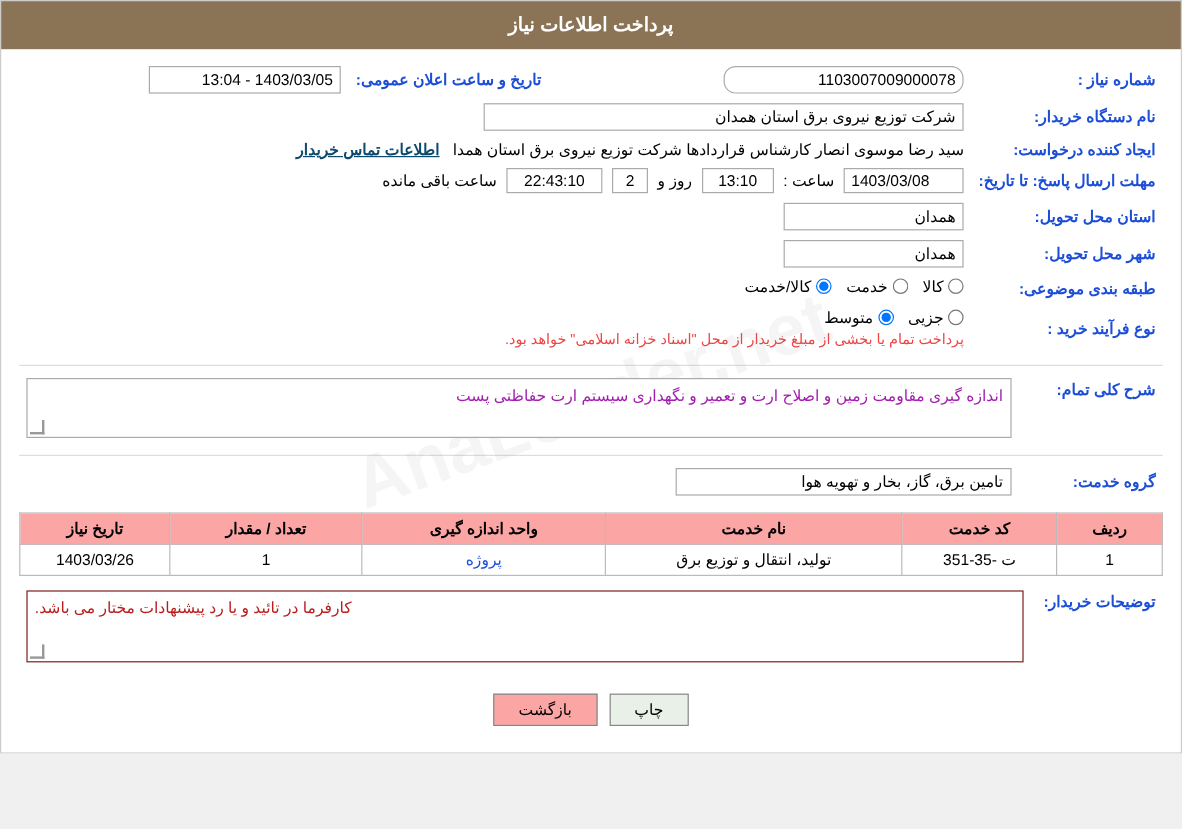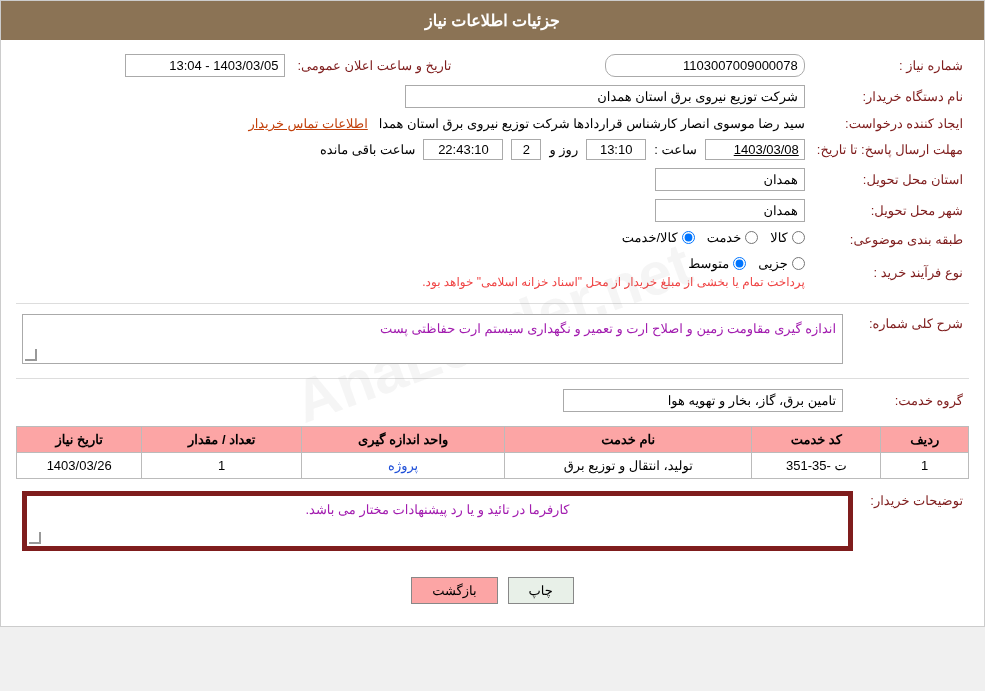--- a/index.html
+++ b/index.html
@@ -40,37 +40,38 @@
       border-collapse: collapse;
       margin-bottom: 10px;
     }
     .form-table td {
       padding: 4px 6px;
       vertical-align: middle;
     }
     .label-cell {
       text-align: right;
       white-space: nowrap;
-      color: #7f1d1d;
-      font-weight: normal;
+      color: #1d4ed8;
+      font-weight: bold;
       width: 120px;
     }
     .value-cell {
       text-align: right;
     }
     .input-box {
       border: 1px solid #aaa;
       background: #fff;
       padding: 3px 6px;
       min-width: 120px;
       display: inline-block;
     }
     .link-blue {
-      color: #c2410c;
+      color: #0c4a6e;
       text-decoration: underline;
+      font-weight: bold;
     }
     .radio-group {
       display: inline-flex;
       gap: 12px;
       align-items: center;
       direction: rtl;
     }
     .radio-item {
       display: flex;
       gap: 4px;
@@ -121,28 +122,28 @@
       font-weight: bold;
     }
     .data-table td {
       border: 1px solid #bbb;
       padding: 5px 0;
     }
     .data-table td.link-cell {
       color: #1d4ed8;
     }
     .tawzeeh-box {
-      border: 5px solid #7f1d1d;
+      border: 1px solid #7f1d1d;
       background: #fff;
       padding: 6px;
       width: 100%;
       min-height: 60px;
-      text-align: center;
-      direction: rtl;
-      color: #a21caf;
+      text-align: left;
+      direction: rtl;
+      color: #b91c1c;
       font-size: 13px;
       position: relative;
     }
     .tawzeeh-box::after {
       content: '';
       display: block;
       width: 10px;
       height: 10px;
       border-bottom: 2px solid #999;
       border-right: 2px solid #999;
@@ -193,21 +194,21 @@
       border: 1px solid #aaa;
       background: #fff;
       padding: 2px 5px;
       display: inline-block;
     }
   </style>
 </head>
 <body>
 
 <div class="page-wrapper">
-  <div class="page-header">جزئیات اطلاعات نیاز</div>
+  <div class="page-header">پرداخت اطلاعات نیاز</div>
 
   <div class="content main-content-area">
     <div class="watermark">AnaLender.net</div>
 
     <table class="form-table">
       <tbody>
           <tr>
         <td class="label-cell">شماره نیاز :</td>
         <td class="value-cell" style="flex:1;">
           <div class="input-box" style="min-width:200px;border-radius:10px;">1103007009000078</div>
@@ -231,21 +232,21 @@
           <span>سید رضا موسوی انصار کارشناس قراردادها شرکت توزیع نیروی برق استان همدا</span>
           &nbsp;
           <a class="link-blue" href="#">اطلاعات تماس خریدار</a>
         </td>
       </tr>
 
       <tr>
         <td class="label-cell">مهلت ارسال پاسخ: تا تاریخ:</td>
         <td class="value-cell" colspan="3">
           <div class="timer-row">
-            <div class="inline-input" style="min-width:100px;text-align:right;text-decoration:underline;">1403/03/08</div>
+            <div class="inline-input" style="min-width:100px;text-align:left;">1403/03/08</div>
             <span>ساعت :</span>
             <div class="inline-input" style="min-width:60px;text-align:center;">13:10</div>
             <span>روز و</span>
             <div class="inline-input" style="min-width:30px;text-align:center;">2</div>
             <div class="inline-input" style="min-width:80px;text-align:center;">22:43:10</div>
             <span>ساعت باقی مانده</span>
           </div>
         </td>
       </tr>
 
@@ -302,21 +303,21 @@
         </td>
       </tr>
     </tbody>
       </table>
 
     <hr class="separator">
 
     <table class="form-table">
       <tbody>
           <tr>
-        <td class="label-cell" style="vertical-align:top;padding-top:6px;">شرح کلی شماره:</td>
+        <td class="label-cell" style="vertical-align:top;padding-top:6px;">شرح کلی تمام:</td>
         <td class="value-cell">
           <div class="shrh-box">اندازه گیری مقاومت زمین و اصلاح ارت و تعمیر و نگهداری سیستم ارت حفاظتی پست</div>
         </td>
       </tr>
     </tbody>
       </table>
 
     <hr class="separator">
 
 

